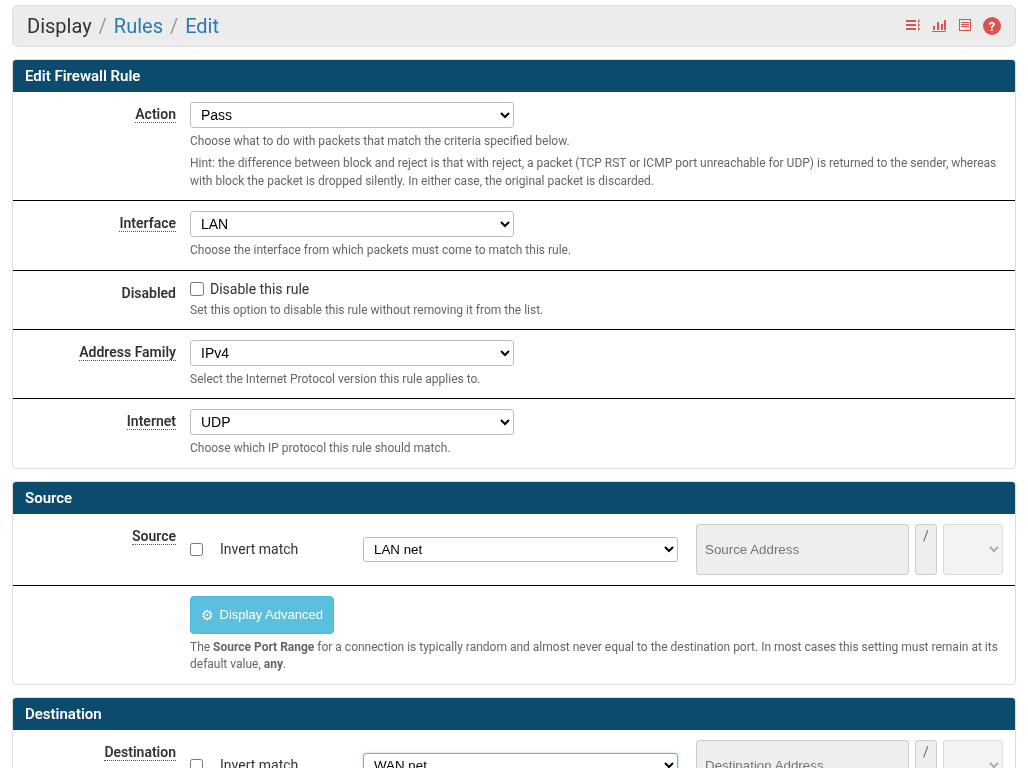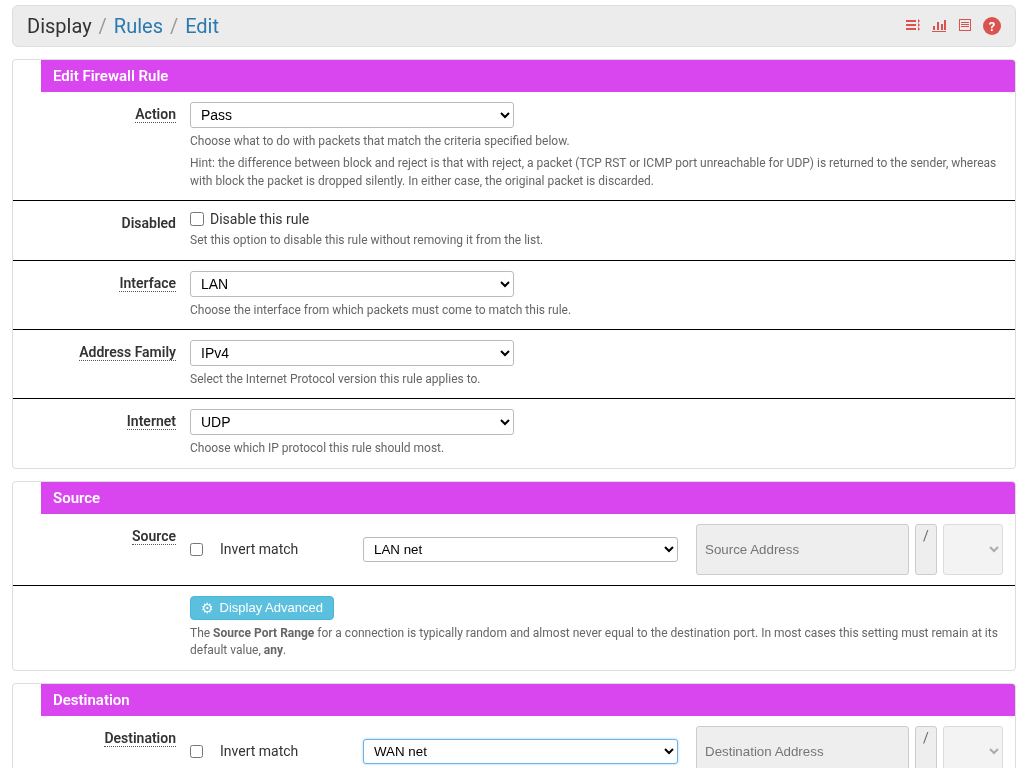--- a/index.html
+++ b/index.html
@@ -21,21 +21,21 @@
 .header-icons { display: flex; gap: 10px; align-items: center; }
 .header-icons .hicon { color: #d9534f; font-size: 16px; line-height: 1; }
 .help-circle {
   width: 18px; height: 18px; border-radius: 50%;
   background: #d9534f; color: #fff; display: inline-flex;
   align-items: center; justify-content: center; font-size: 13px; font-weight: bold;
 }
 
 .panel { margin: 0 12px 12px 12px; border: 1px solid #ddd; border-radius: 4px; overflow: hidden; }
 .panel-heading {
-  background: #d946ef; color: #fff; padding: 7px 12px; font-size: 15px; font-weight: 600; margin-left: 28px;
+  background: #0c4a6e; color: #fff; padding: 7px 12px; font-size: 15px; font-weight: 600;
 }
 .panel-body { padding: 0; }
 
 .form-row {
   display: flex; align-items: flex-start; padding: 10px 12px; border-bottom: 1px solid #000000;
 }
 .form-row:last-child { border-bottom: none; }
 .form-label {
   width: 165px; flex-shrink: 0; text-align: right; padding-right: 14px; padding-top: 4px;
 }
@@ -63,21 +63,21 @@
   background: #eee; color: #b91c1c;
 }
 .slash-box {
   width: 22px; text-align: center; background: #eee; border: 1px solid #ccc;
   border-radius: 3px; padding: 3px 0; font-size: 14px; color: #666;
 }
 .mask-sel { width: 60px; padding: 3px 4px; border: 1px solid #ccc; border-radius: 3px; background: #eee; color: #888; }
 
 .btn-info {
   background: #5bc0de; color: #fff; border: 1px solid #46b8da;
-  padding: 3px 10px; border-radius: 4px; font-size: 13px; cursor: pointer;
+  padding: 10px 10px; border-radius: 4px; font-size: 13px; cursor: pointer;
   display: inline-flex; align-items: center; gap: 6px;
 }
 .gear-icon::before { content: "\2699"; font-size: 14px; }
 
 svg.icon { width: 16px; height: 16px; fill: currentColor; }
 </style>
 </head>
 <body>
 
 <div class="header">
@@ -117,57 +117,57 @@
       <div class="form-content">
         <select class="select-wide">
           <option>Pass</option>
         </select>
         <div class="hint">Choose what to do with packets that match the criteria specified below.</div>
         <div class="hint">Hint: the difference between block and reject is that with reject, a packet (TCP RST or ICMP port unreachable for UDP) is returned to the sender, whereas with block the packet is dropped silently. In either case, the original packet is discarded.</div>
       </div>
     </div>
 
     <div class="form-row">
+      <div class="form-label"><span class="lbl">Interface</span></div>
+      <div class="form-content">
+        <select class="select-wide">
+          <option>LAN</option>
+        </select>
+        <div class="hint">Choose the interface from which packets must come to match this rule.</div>
+      </div>
+    </div>
+
+    <div class="form-row">
       <div class="form-label"><span class="lbl" style="border:none;font-weight:600">Disabled</span></div>
       <div class="form-content">
         <div class="check-row">
           <input type="checkbox" style="">
           <span>Disable this rule</span>
         </div>
         <div class="hint">Set this option to disable this rule without removing it from the list.</div>
       </div>
     </div>
 
     <div class="form-row">
-      <div class="form-label"><span class="lbl">Interface</span></div>
-      <div class="form-content">
-        <select class="select-wide">
-          <option>LAN</option>
-        </select>
-        <div class="hint">Choose the interface from which packets must come to match this rule.</div>
-      </div>
-    </div>
-
-    <div class="form-row">
       <div class="form-label"><span class="lbl">Address Family</span></div>
       <div class="form-content">
         <select class="select-wide">
           <option>IPv4</option>
         </select>
         <div class="hint">Select the Internet Protocol version this rule applies to.</div>
       </div>
     </div>
 
     <div class="form-row">
       <div class="form-label"><span class="lbl">Internet</span></div>
       <div class="form-content">
         <select class="select-wide">
           <option>UDP</option>
         </select>
-        <div class="hint">Choose which IP protocol this rule should most.</div>
+        <div class="hint">Choose which IP protocol this rule should match.</div>
       </div>
     </div>
 
   </div>
 </div>
 
 <div class="panel">
   <div class="panel-heading">Source</div>
   <div class="panel-body">
 

